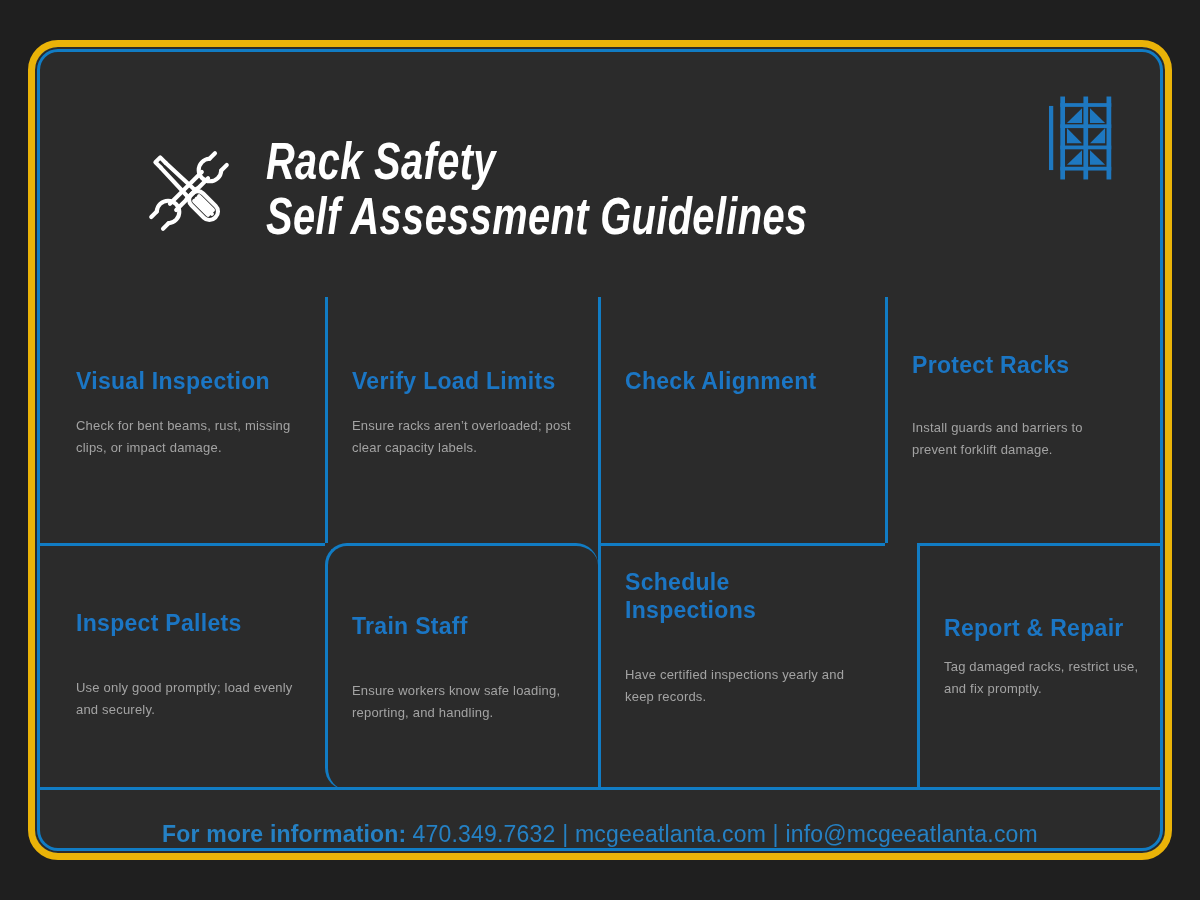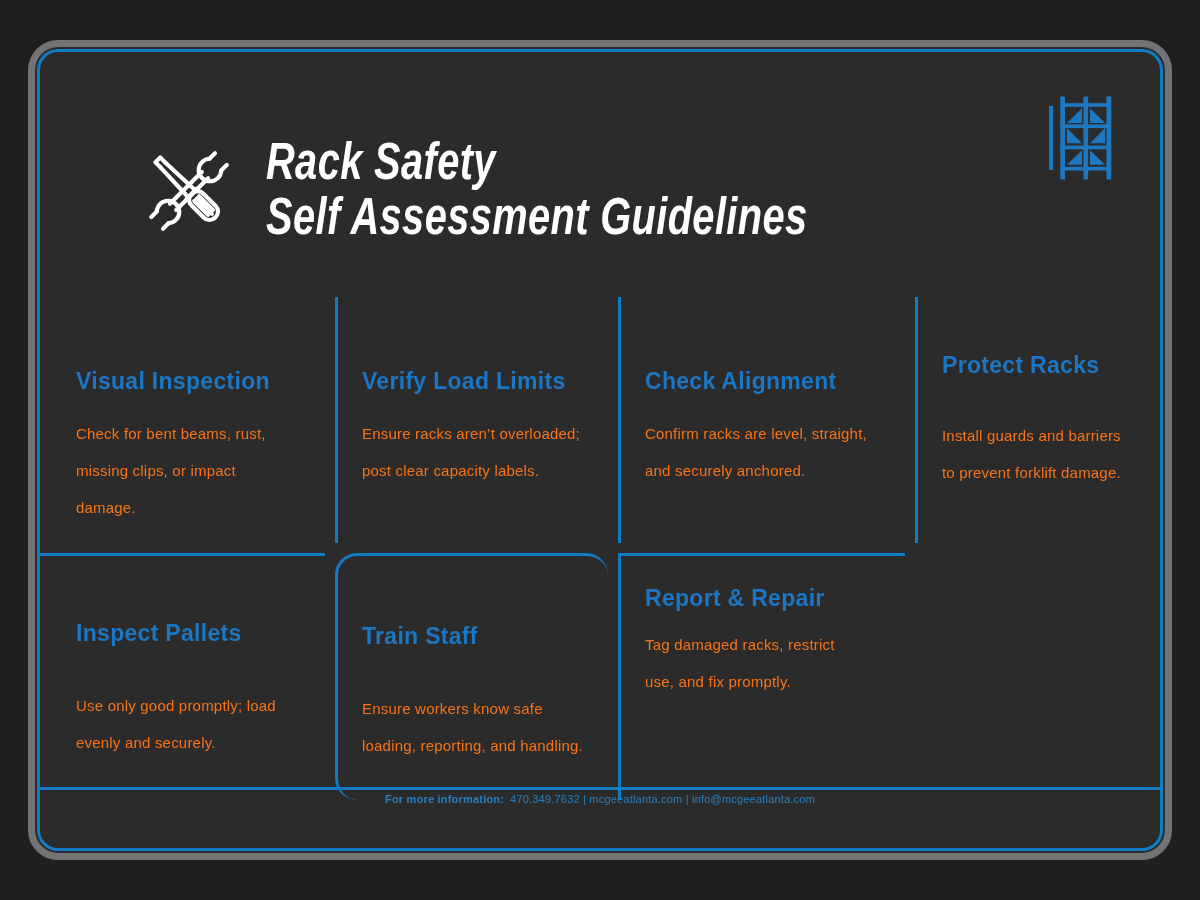--- a/index.html
+++ b/index.html
@@ -6,21 +6,21 @@
   html,body { width:1200px; height:900px; }
   body {
     background:#1f1f1f;
     font-family:"Liberation Sans", sans-serif;
     position:relative;
     overflow:hidden;
   }
   .frame {
     position:absolute; left:28px; top:40px; width:1144px; height:820px;
     background:#2b2b2b;
-    border:7px solid #737373;
+    border:7px solid #eab308;
     border-radius:30px;
     box-shadow: inset 0 0 0 2px #2b2b2b, inset 0 0 0 5px #117cc4;
   }
   .frame-inner { position:absolute; inset:5px; }
 
   
   .tools-icon-wrap { position:absolute; left:100px; top:90px; width:98px; height:98px; }
   .poster-title {
     position:absolute; left:226px; top:82px;
     color:#ffffff; font-weight:bold; font-style:italic;
@@ -39,46 +39,45 @@
     transform:scaleX(0.95); transform-origin:left top; margin-top:4px; white-space:nowrap;
   }
 
   
   .grid {
     position:absolute; left:0; top:245px; width:1120px; height:493px;
     display:grid;
     grid-template-columns:285px 273px 287px 275px;
     grid-template-rows:246px 247px;
     border-bottom:3px solid #117cc4;
-    gap:10px;
   }
   .cell { padding-left:24px; padding-right:16px; }
   .cell.first-col { padding-left:36px; }
   .cell.bl { border-left:3px solid #117cc4; }
   .cell.row2 { border-top:3px solid #117cc4; }
   .card-title {
     color:#1b76c4; font-weight:bold; font-size:23px; line-height:28px; letter-spacing:0.3px;
   }
   .card-body {
-    color:#f97316; font-size:15px; line-height:37px; letter-spacing:0.2px;
+    color:#a3a3a3; font-size:13px; line-height:22px; letter-spacing:0.2px;
   }
   .c1 { padding-top:70px; } .c1 .card-body { margin-top:20px; max-width:218px; }
   .c2 { padding-top:70px; } .c2 .card-body { margin-top:20px; max-width:222px; }
   .c3 { padding-top:70px; } .c3 .card-body { margin-top:20px; max-width:232px; }
   .c4 { padding-top:54px; } .c4 .card-body { margin-top:38px; max-width:190px; }
   .c5 { padding-top:63px; } .c5 .card-body { margin-top:40px; max-width:222px; }
   .c6 { padding-top:66px;border-radius:22px; } .c6 .card-body { margin-top:40px; max-width:228px; }
   .c7 { padding-top:22px; } .c7 .card-title { max-width:170px; } .c7 .card-body { margin-top:40px; max-width:222px; }
-  .c8 { padding-top:28px; } .c8 .card-body { margin-top:14px; max-width:205px; }
+  .c8 { padding-top:68px;margin-left:32px; } .c8 .card-body { margin-top:14px; max-width:205px; }
 
   
   .footer {
     position:absolute; left:0; top:741px; width:1120px; height:55px;
-    display:flex; align-items:flex-start; justify-content:center;
-    color:#2581c4; font-size:11px; letter-spacing:0.2px;
+    display:flex; align-items:flex-end; justify-content:center;
+    color:#2581c4; font-size:23px; letter-spacing:0.2px;
   }
   .ft-label { font-weight:bold; margin-right:6px; }
 </style>
 </head>
 <body>
 
 <div class="frame">
   <div class="frame-inner">
 
     <div class="tools-icon-wrap">
@@ -130,33 +129,36 @@
       <div class="cell first-col c1">
         <div class="card-title">Visual Inspection</div>
         <div class="card-body">Check for bent beams, rust, missing clips, or impact damage.</div>
       </div>
       <div class="cell bl c2">
         <div class="card-title">Verify Load Limits</div>
         <div class="card-body">Ensure racks aren’t overloaded; post clear capacity labels.</div>
       </div>
       <div class="cell bl c3">
         <div class="card-title">Check Alignment</div>
-        <div class="card-body">Confirm racks are level, straight, and securely anchored.</div>
       </div>
       <div class="cell bl c4">
         <div class="card-title">Protect Racks</div>
         <div class="card-body">Install guards and barriers to prevent forklift damage.</div>
       </div>
       <div class="cell first-col row2 c5">
         <div class="card-title">Inspect Pallets</div>
         <div class="card-body">Use only good promptly; load evenly and securely.</div>
       </div>
       <div class="cell bl row2 c6">
         <div class="card-title">Train Staff</div>
         <div class="card-body">Ensure workers know safe loading, reporting, and handling.</div>
+      </div>
+      <div class="cell bl row2 c7">
+        <div class="card-title">Schedule Inspections</div>
+        <div class="card-body">Have certified inspections yearly and keep records.</div>
       </div>
       <div class="cell bl row2 c8">
         <div class="card-title">Report &amp; Repair</div>
         <div class="card-body">Tag damaged racks, restrict use, and fix promptly.</div>
       </div>
     </div>
 
     <div class="footer">
       <span class="ft-label">For more information:</span>
       <span>470.349.7632 | mcgeeatlanta.com | info@mcgeeatlanta.com</span>

